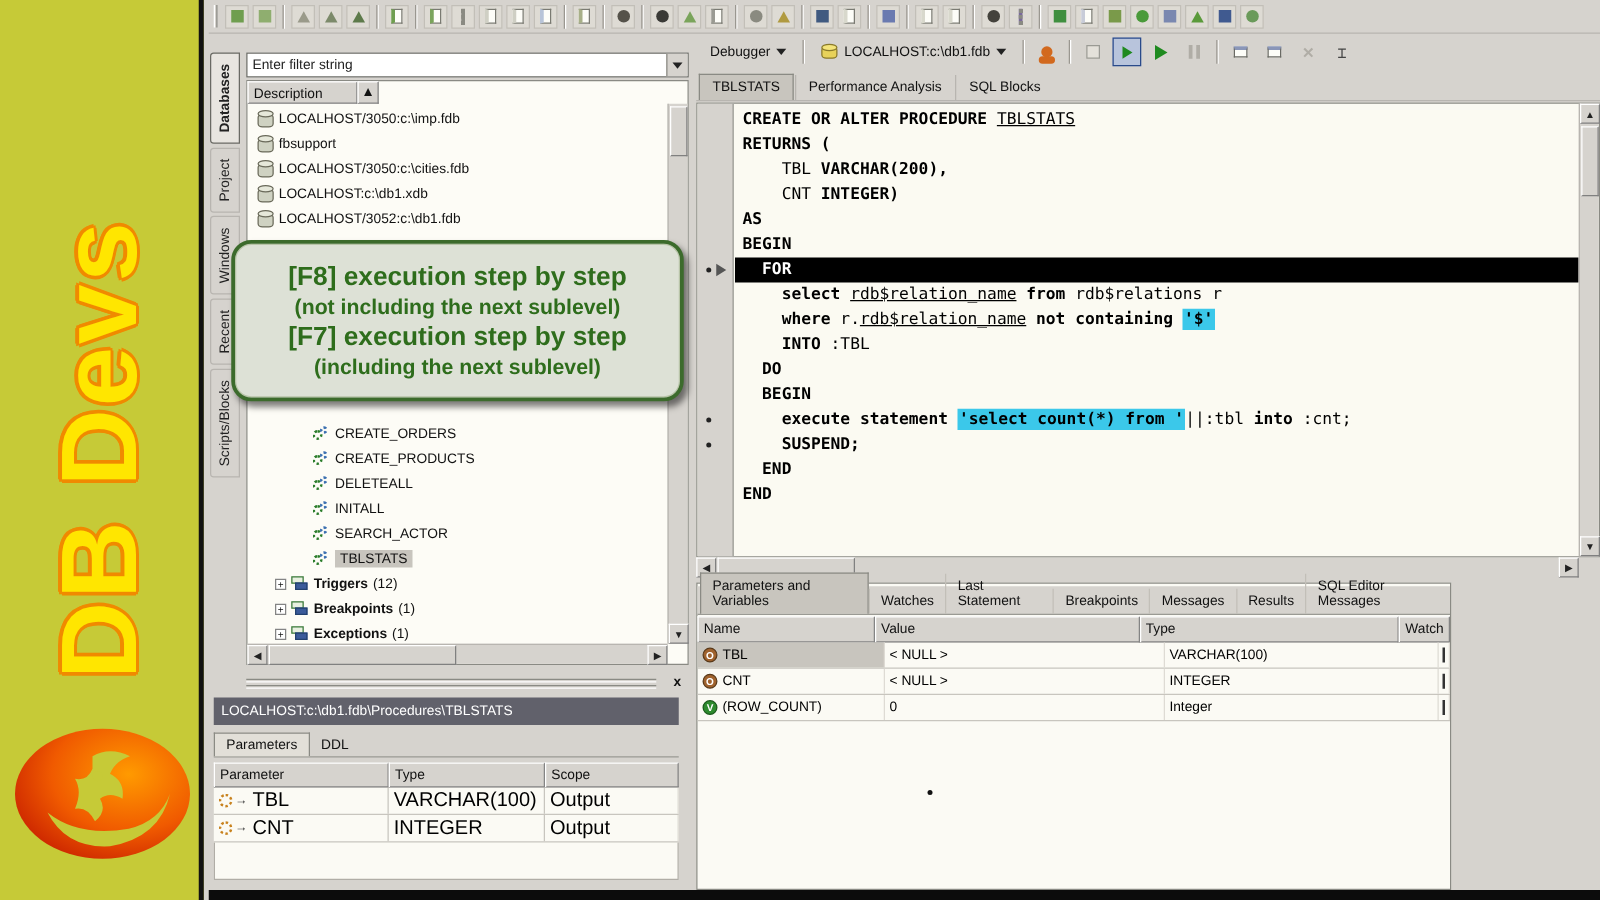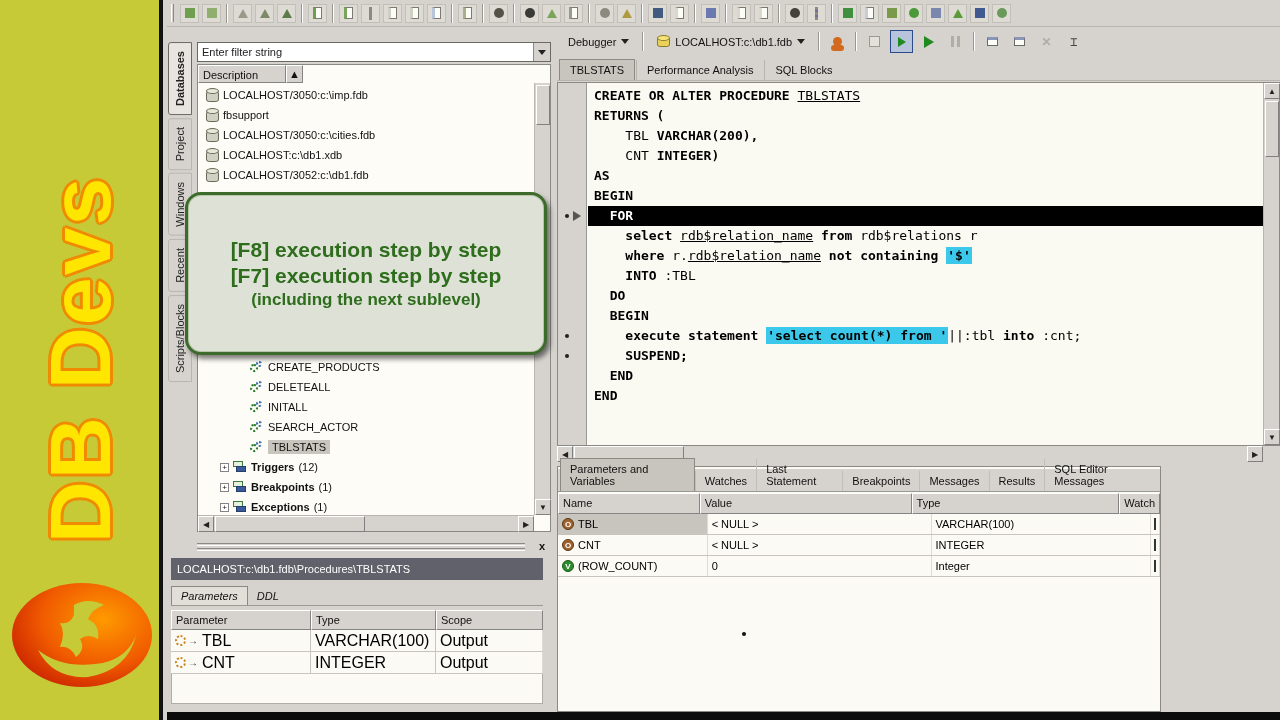--- a/index.html
+++ b/index.html
@@ -133,38 +133,38 @@
   .plusbox { width:9px; height:9px; background:#fff; border:1px solid #848484; font-size:8px; line-height:7px;
              text-align:center; color:#111; flex:0 0 auto; }
   .gico { width:14px; height:12px; position:relative; flex:0 0 auto; }
   .gico i { position:absolute; left:0; top:0; width:10px; height:6px; background:#e8f0e0; border:1px solid #3a7a3a; }
   .gico b { position:absolute; left:3px; top:5px; width:10px; height:6px; background:#3a5a9a; border:1px solid #22406e; }
   .sel-row { background:#c8c5be; padding:1px 4px; }
   .tgroup { font-weight:bold; }
   .tcount { font-weight:normal; }
 
   
-  .callout { position:absolute; left:18px; top:192px; width:362px; height:163px;
+  .callout { position:absolute; left:18px; top:192px; width:362px; height:129px;
              background:#dde1d6; border:3px solid #3c6b2c; border-radius:16px;
              box-shadow:3px 4px 5px rgba(0,0,0,0.5), inset 0 0 0 1px #b8c4a8;
              display:flex; flex-direction:column; align-items:center; justify-content:center; z-index:30; }
   .callout .big { font-size:21px; font-weight:bold; color:#2e6d1c; line-height:26px; }
   .callout .sml { font-size:17px; font-weight:bold; color:#2e6d1c; line-height:22px; }
 
   
   .lsplit { position:absolute; left:30px; top:540px; width:354px; height:16px; }
   .lsplit .bar { position:absolute; left:0; right:26px; height:3px; border-top:1px solid #8a8a84; border-bottom:1px solid #fff; }
   .lclose { position:absolute; right:6px; top:0; font-size:11px; font-weight:bold; color:#111; }
 
   
   .blp-title { position:absolute; left:4px; top:558px; width:372px; height:22px; background:#61616b;
                color:#fff; font-size:11px; display:flex; align-items:center; padding-left:6px; }
   .blp-tabs { position:absolute; left:4px; top:584px; width:372px; height:22px; display:flex; align-items:flex-end;
               border-bottom:1px solid #9a9a94; }
-  .blp-tab { font-size:11px; padding:3px 9px; color:#111;font-style:italic; }
+  .blp-tab { font-size:11px; padding:3px 9px; color:#111; }
   .blp-tab.active { background:#e2dfd8; border:1px solid #8a8a84; border-bottom:none; }
   .blp-grid { position:absolute; left:4px; top:610px; width:372px; }
   .blp-body { position:absolute; left:4px; top:610px; width:372px; height:94px; background:#fbfaf4; border:1px solid #b0ada6; }
   .pgear { width:11px; height:11px; border:2px dotted #c8821e; border-radius:50%; flex:0 0 auto; position:relative; }
   .parrow { color:#333; font-size:10px; margin-left:-2px; }
 
   .cursor-dot { position:absolute; width:4px; height:4px; background:#111; border-radius:50%; z-index:40; }
 </style>
 </head>
 <body>
@@ -452,20 +452,21 @@
 
       <div class="sb" style="left:0;bottom:0;height:16px;right:16px;border-top:1px solid #b8b5b0;z-index:20">
         <div class="sbtn raised" style="left:0;top:0">◀</div>
         <div class="sthumb raised" style="left:17px;top:0;width:150px;height:16px"></div>
         <div class="sbtn raised" style="right:0;top:0">▶</div>
       </div>
     </div>
 
     <div class="callout">
       <div class="big">[F8] execution step by step</div>
+      <div class="sml">(not including the next sublevel)</div>
       <div class="big">[F7] execution step by step</div>
       <div class="sml">(including the next sublevel)</div>
     </div>
 
     <div class="lsplit">
       <div class="bar" style="top:3px"></div>
       <div class="bar" style="top:8px"></div>
       <div class="lclose">x</div>
     </div>
 

